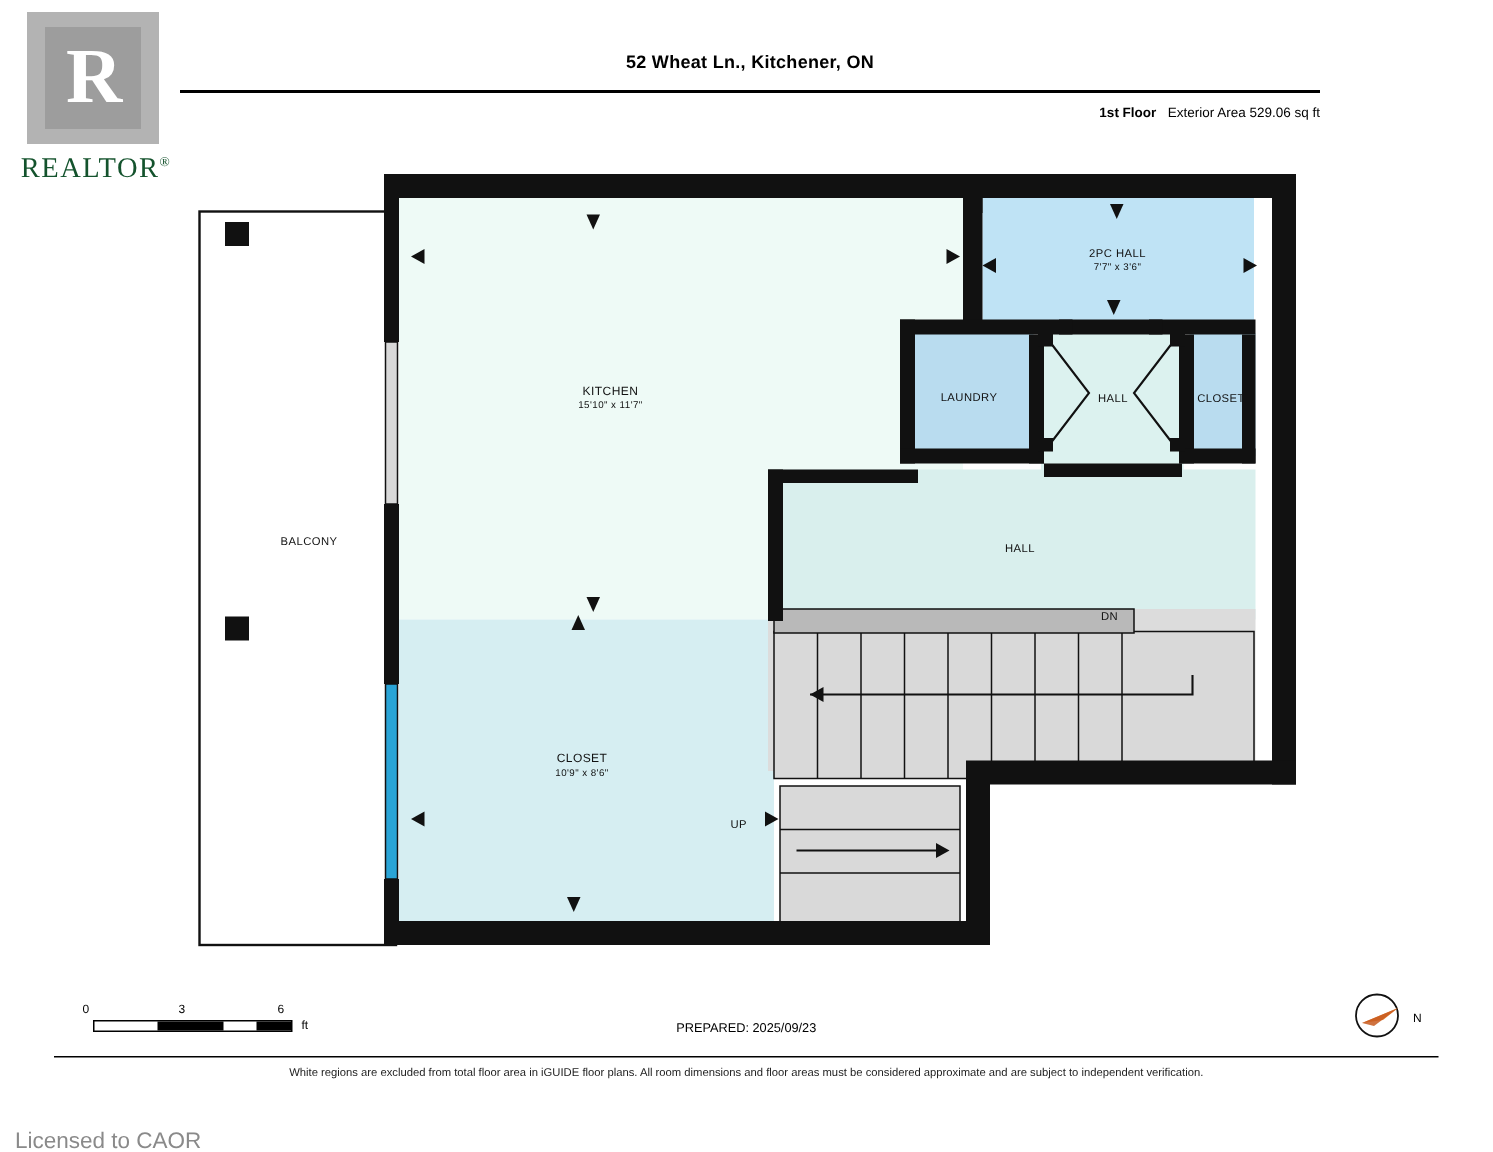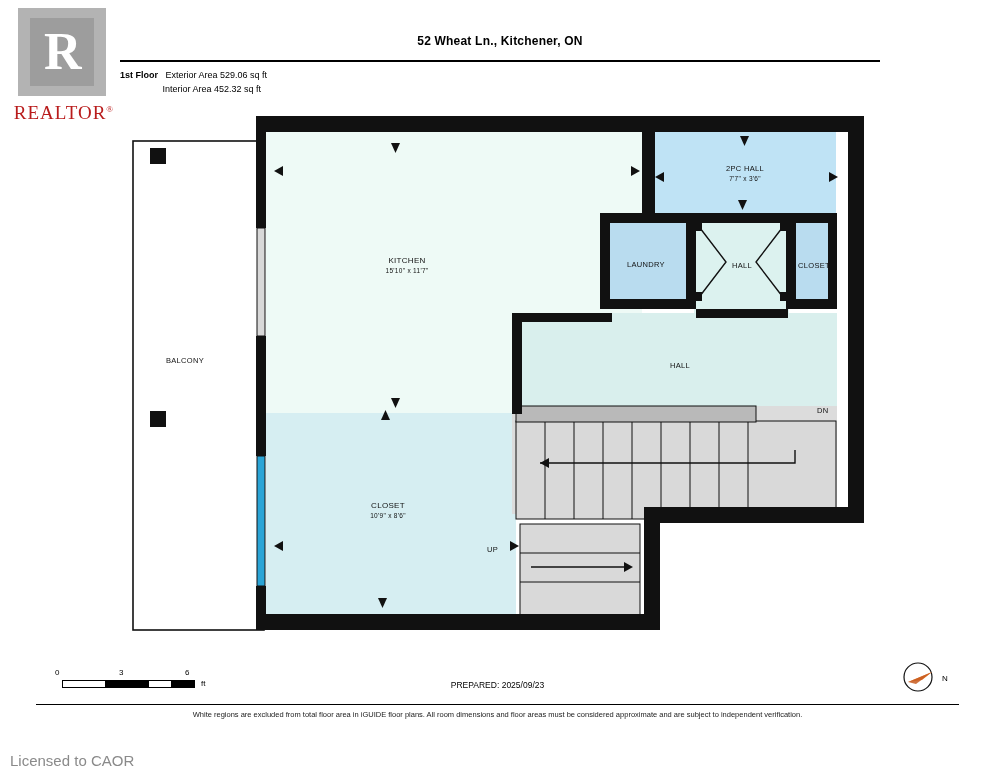--- a/index.html
+++ b/index.html
@@ -52,21 +52,21 @@
   }
   #realtor-logo .word {
     position: absolute;
     left: 0px;
     top: 96px;
     width: 112px;
     text-align: center;
     font-family: "Liberation Serif", serif;
     font-size: 19px;
     letter-spacing: 1px;
-    color: #b91c1c;
+    color: #14532d;
   }
   #realtor-logo .word sup {
     font-size: 9px;
     vertical-align: super;
   }
 
   #title-rule {
     position: absolute;
     left: 120px;
     top: 60px;
@@ -83,21 +83,21 @@
     font-size: 12px;
     font-weight: bold;
     letter-spacing: 0.2px;
   }
 
   #area-block {
     position: absolute;
     left: 120px;
     top: 68px;
     width: 760px;
-    text-align: left;
+    text-align: right;
     font-size: 9px;
     line-height: 14px;
   }
   #area-block .line { white-space: nowrap; }
   #area-block .floor-label { font-weight: bold; }
 
   
   #plan {
     position: absolute;
     left: 0;
@@ -220,24 +220,20 @@
   </div>
 </div>
 
 <div id="page-title">52 Wheat Ln., Kitchener, ON</div>
 <div id="title-rule"></div>
 
 <div id="area-block">
   <div class="line">
     <span class="floor-label">1st Floor</span>
     &nbsp;&nbsp;<span>Exterior Area 529.06 sq ft</span>
-  </div>
-  <div class="line">
-    <span style="visibility:hidden">1st Floor</span>
-    &nbsp;&nbsp;<span>Interior Area 452.32 sq ft</span>
   </div>
 </div>
 
 <svg id="plan" viewBox="0 0 995 768" xmlns="http://www.w3.org/2000/svg">
 
   <rect x="133" y="141" width="131" height="489" fill="#ffffff" stroke="#111111" stroke-width="1.6"></rect>
   <rect x="150" y="148" width="16" height="16" fill="#111111"></rect>
   <rect x="150" y="411" width="16" height="16" fill="#111111"></rect>
 
   <path d="M256,116 L864,116 L864,523 L660,523 L660,630 L256,630 Z" fill="#ffffff"></path>
@@ -364,25 +360,25 @@
 </div>
 
 <div class="room-label" style="left:790px; top:261px; width:48px;">
   <div class="name">CLOSET</div>
 </div>
 
 <div class="room-label" style="left:640px; top:361px; width:80px;">
   <div class="name">HALL</div>
 </div>
 
-<div class="room-label" style="left:139px; top:356px; width:92px;">
+<div class="room-label" style="left:160px; top:356px; width:92px;">
   <div class="name">BALCONY</div>
 </div>
 
-<div class="room-label" style="left:817px; top:406px; width:40px; text-align:left;">
+<div class="room-label" style="left:734px; top:406px; width:40px; text-align:left;">
   <div class="name">DN</div>
 </div>
 
 <div class="room-label" style="left:487px; top:545px; width:34px; text-align:left;">
   <div class="name">UP</div>
 </div>
 
 <div id="scalebar">
   <div class="ticks">
     <span class="tick" style="left:0px;">0</span>

